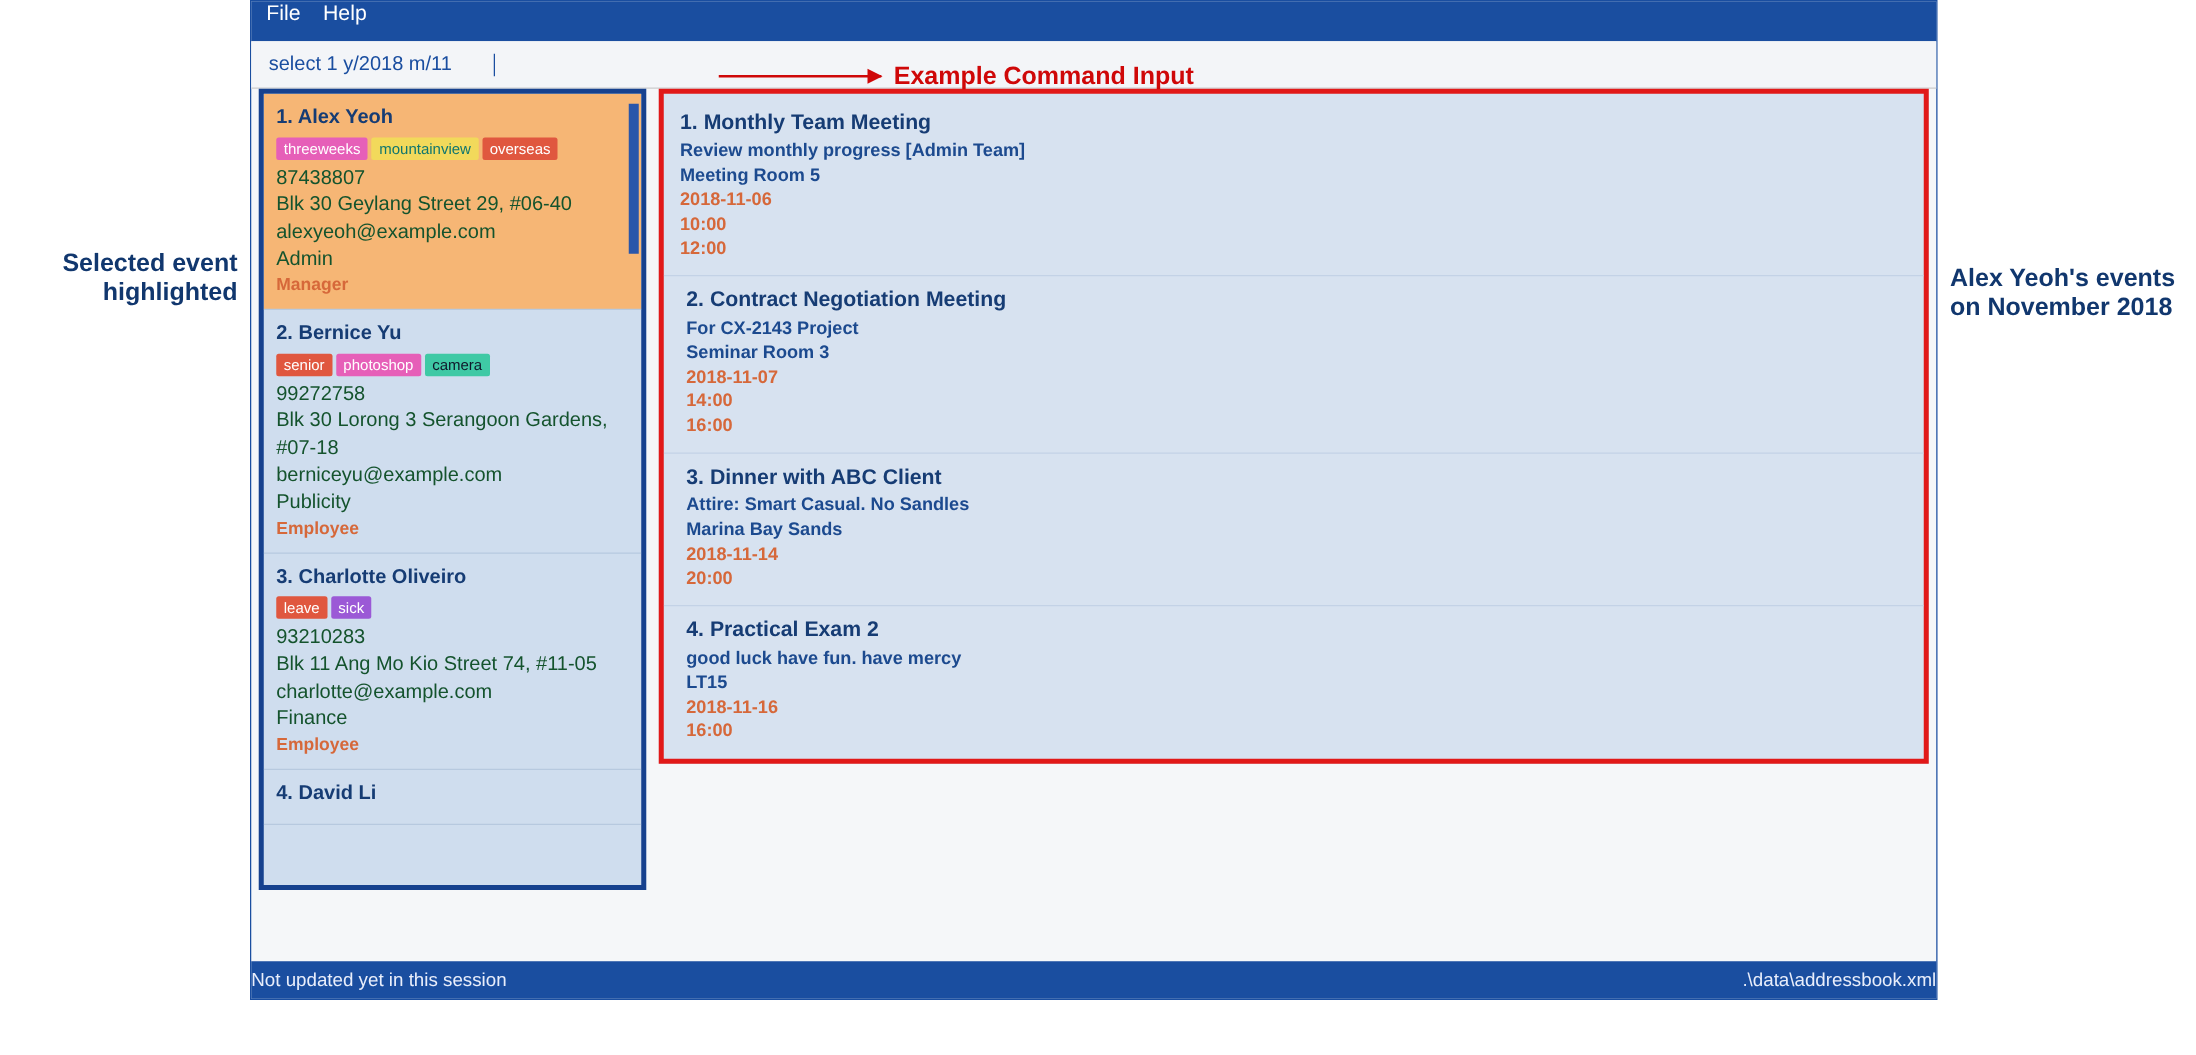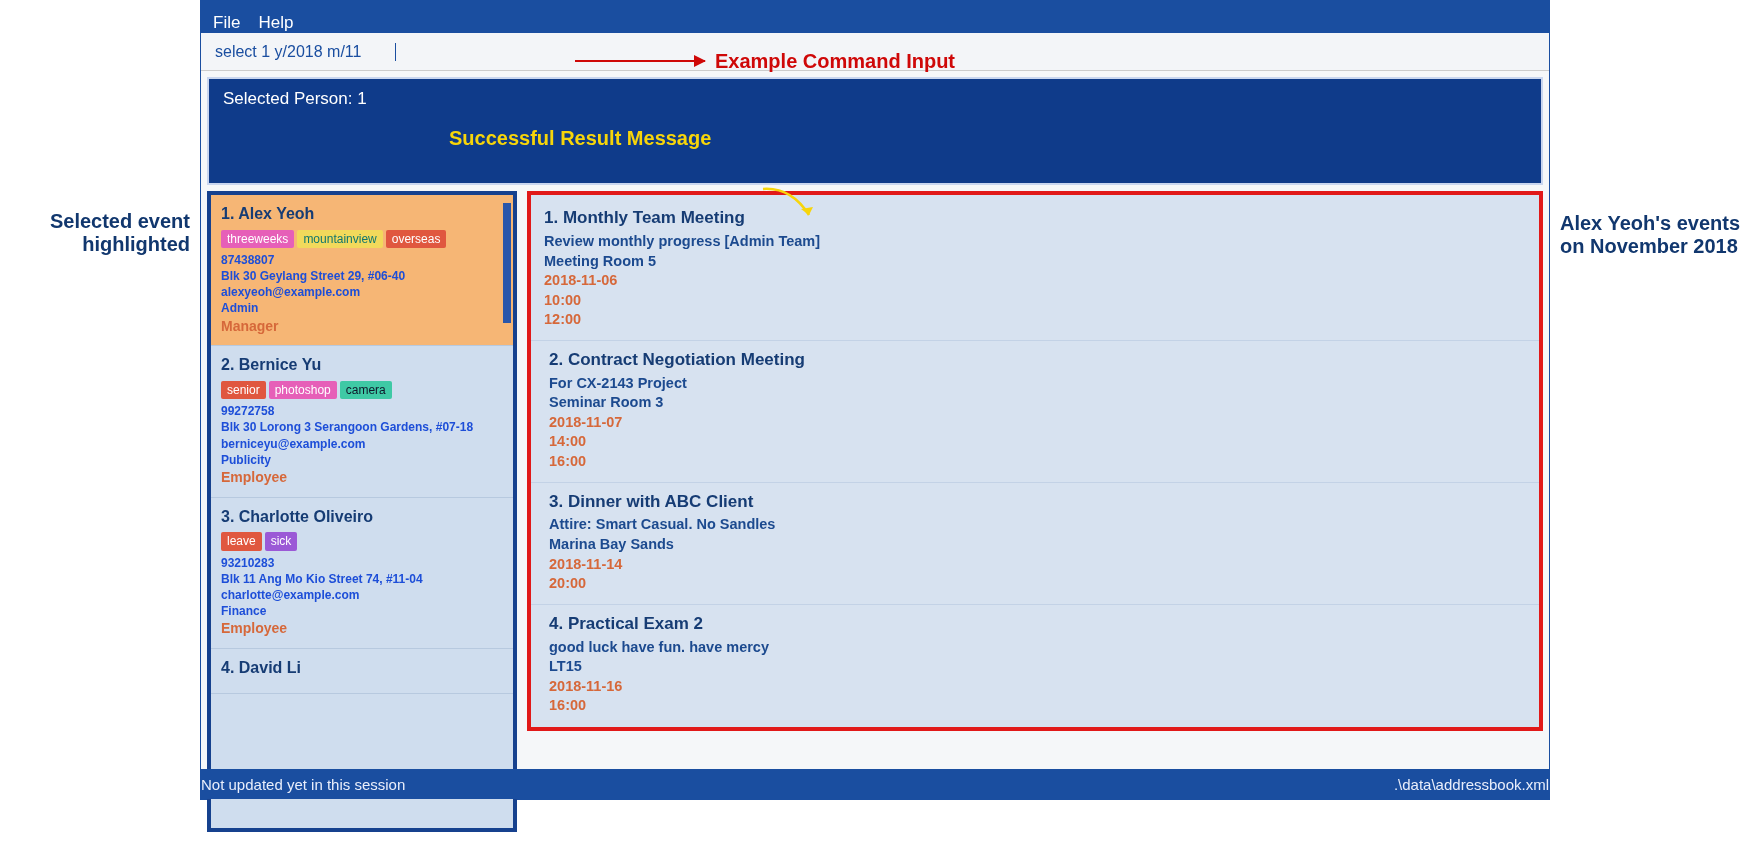--- a/index.html
+++ b/index.html
@@ -16,21 +16,21 @@
     top: 0;
     width: 1350px;
     height: 800px;
     background: #f5f7f9;
     border: 1px solid #1a4ea0;
   }
   .menubar {
     background: #1a4ea0;
     height: 32px;
     display: flex;
-    align-items: flex-end;
+    align-items: flex-start;
     padding: 0 12px;
     gap: 18px;
   }
   .menubar-item {
     color: #fff;
     font-size: 17px;
     font-weight: 300;
   }
   .command-row {
     background: #f3f5f8;
@@ -102,21 +102,21 @@
     padding: 1px 6px;
     border-radius: 2px;
     color: #fff;
     margin-right: 3px;
   }
   .tag-pink { background: #e65fb8; }
   .tag-yellow { background: #f2d95b; color: #0f766e; }
   .tag-red { background: #e0573f; }
   .tag-teal { background: #3fc9a5; color:#0f172a; }
   .tag-purple { background: #9b59d6; }
-  .p-line { color: #1d4ed8; font-weight: 700; font-size: 12px; }
+  .p-line { color: #14532d; font-weight: 400; font-size: 16px; }
   .p-role { color: #d6683a; font-weight: 600; font-size: 14px; }
   .scroll-thumb {
     position: absolute;
     right: 2px;
     top: 8px;
     width: 8px;
     height: 120px;
     background: #2956aa;
     border-radius: 0;
   }
@@ -157,21 +157,21 @@
     padding: 0 0;
   }
   
   .anno {
     position: absolute;
     font-weight: 700;
     font-size: 20px;
   }
   .anno-left {
     left: 10px;
-    top: 210px;
+    top: 200px;
     color: #11376e;
     text-align: right;
     width: 180px;
   }
   .anno-right {
     left: 1560px;
     top: 212px;
     color: #11376e;
     width: 190px;
   }
@@ -224,30 +224,20 @@
   <div class="menubar">
     <span class="menubar-item">File</span>
     <span class="menubar-item">Help</span>
   </div>
 
   <div class="command-row">
     <span class="command-input">select 1 y/2018 m/11</span>
       <span class="caret"></span>
   </div>
 
-  <div class="result-panel">
-    <span>Selected Person: 1</span>
-    <div class="arrow-yellow">
-      <svg width="60" height="40">
-        <path d="M2 2 Q 30 0 48 28" stroke="#f7d50a" stroke-width="2.5" fill="none"></path>
-        <polygon points="48,28 40,22 52,20" fill="#f7d50a"></polygon>
-      </svg>
-    </div>
-    <div class="anno-result" style="left:240px; top:48px;">Successful Result Message</div>
-  </div>
 
   <div class="content-row">
 
     <div class="person-panel">
       <div class="scroll-thumb"></div>
       <div id="person-list">
           <div class="person-card selected">
             <div class="person-title">1.  Alex Yeoh</div>
             <div class="tag-row"><span class="tag tag-pink">threeweeks</span><span class="tag tag-yellow">mountainview</span><span class="tag tag-red">overseas</span></div>
             <div class="p-line">87438807</div>
@@ -262,21 +252,21 @@
             <div class="p-line">99272758</div>
             <div class="p-line">Blk 30 Lorong 3 Serangoon Gardens, #07-18</div>
             <div class="p-line">berniceyu@example.com</div>
             <div class="p-line">Publicity</div>
             <div class="p-role">Employee</div>
           </div>
           <div class="person-card">
             <div class="person-title">3.  Charlotte Oliveiro</div>
             <div class="tag-row"><span class="tag tag-red">leave</span><span class="tag tag-purple">sick</span></div>
             <div class="p-line">93210283</div>
-            <div class="p-line">Blk 11 Ang Mo Kio Street 74, #11-04</div>
+            <div class="p-line">Blk 11 Ang Mo Kio Street 74, #11-05</div>
             <div class="p-line">charlotte@example.com</div>
             <div class="p-line">Finance</div>
             <div class="p-role">Employee</div>
           </div>
           <div class="person-card">
             <div class="person-title">4.  David Li</div>
           </div>
         </div>
     </div>
 

